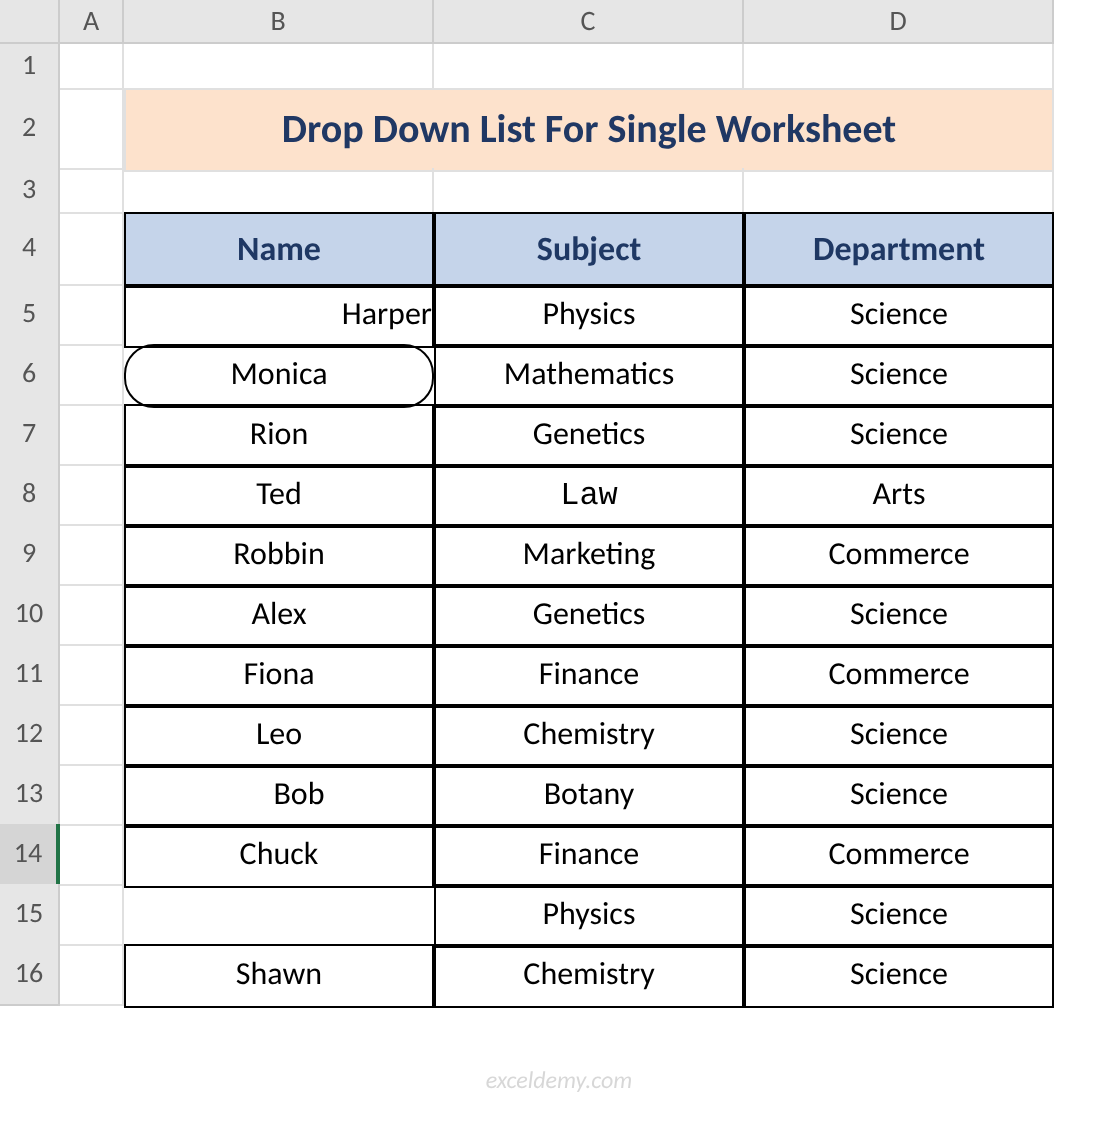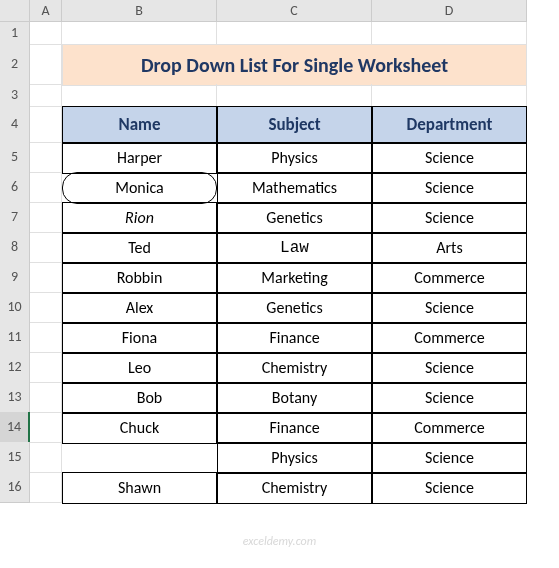--- a/index.html
+++ b/index.html
@@ -127,29 +127,29 @@
     <div class="title-cell" style="grid-row: 3;">Drop Down List For Single Worksheet</div>
     <div class="cell" style="grid-area: 4 / 2; height: 22px; line-height: 22px;"></div>
     <div class="cell" style="grid-area: 4 / 3; height: 22px; line-height: 22px;"></div>
     <div class="cell" style="grid-area: 4 / 4; height: 22px; line-height: 22px;"></div>
     <div class="cell" style="grid-area: 4 / 5; height: 22px; line-height: 22px;"></div>
     <div class="cell" style="grid-area: 5 / 2; height: 36px;"></div>
     <div class="col-hdr" style="grid-area: 5 / 4;">Subject</div>
     <div class="col-hdr" style="grid-area: 5 / 3;">Name</div>
     <div class="col-hdr" style="grid-area: 5 / 5;">Department</div>
     <div class="cell" style="grid-area: 6 / 2; height: 30px;"></div>
-    <div class="data" style="grid-area: 6 / 3;">Harper</div>
+    <div class="data" style="grid-area: 6 / 3; text-align: right;">Harper</div>
     <div class="data" style="grid-area: 6 / 4;">Physics</div>
     <div class="data" style="grid-area: 6 / 5;">Science</div>
     <div class="cell" style="grid-area: 7 / 2; height: 30px;"></div>
     <div class="data" style="grid-area: 7 / 3; border-radius: 15px;">Monica</div>
     <div class="data" style="grid-area: 7 / 4;">Mathematics</div>
     <div class="data" style="grid-area: 7 / 5;">Science</div>
     <div class="cell" style="grid-area: 8 / 2; height: 30px;"></div>
-    <div class="data" style="grid-area: 8 / 3; font-style: italic;">Rion</div>
+    <div class="data" style="grid-area: 8 / 3;">Rion</div>
     <div class="data" style="grid-area: 8 / 4;">Genetics</div>
     <div class="data" style="grid-area: 8 / 5;">Science</div>
     <div class="cell" style="grid-area: 9 / 2; height: 30px;"></div>
     <div class="data" style="grid-area: 9 / 3;">Ted</div>
     <div class="data" style="grid-area: 9 / 4; font-family: Liberation Mono, monospace;">Law</div>
     <div class="data" style="grid-area: 9 / 5;">Arts</div>
     <div class="cell" style="grid-area: 10 / 2; height: 30px;"></div>
     <div class="data" style="grid-area: 10 / 3;">Robbin</div>
     <div class="data" style="grid-area: 10 / 4;">Marketing</div>
     <div class="data" style="grid-area: 10 / 5;">Commerce</div>

